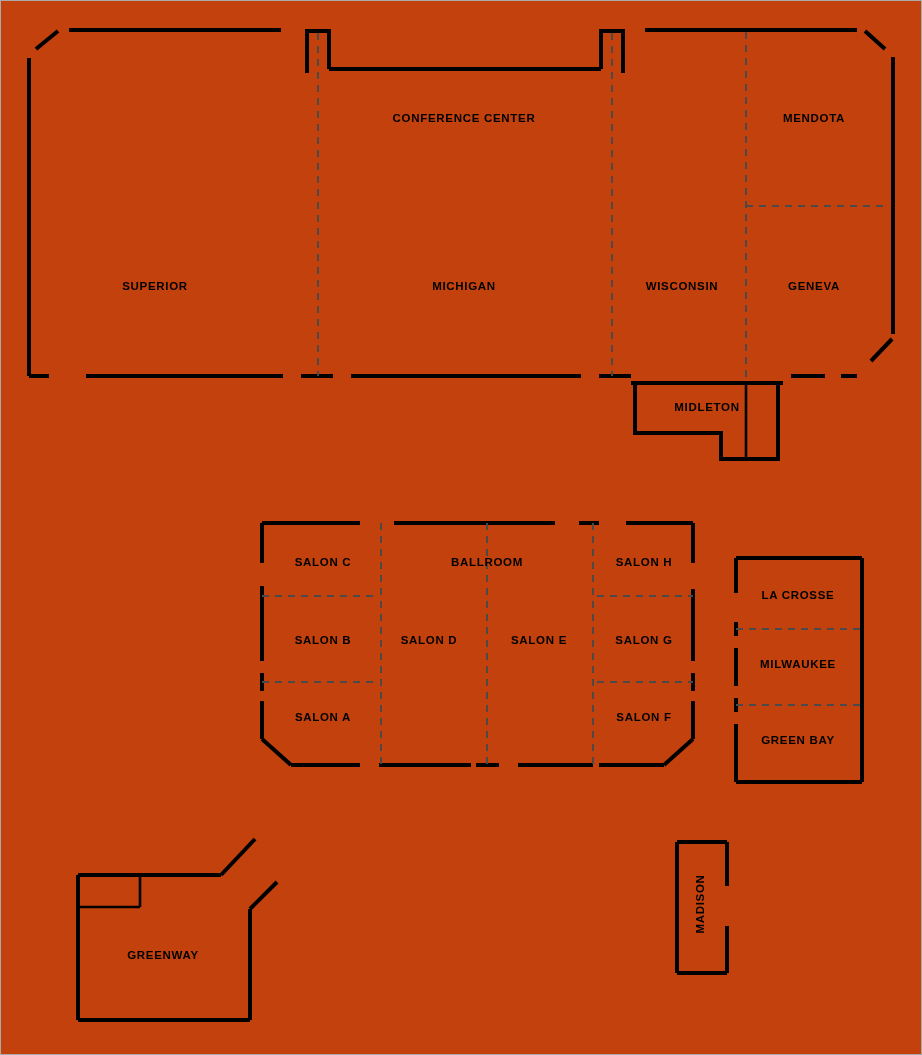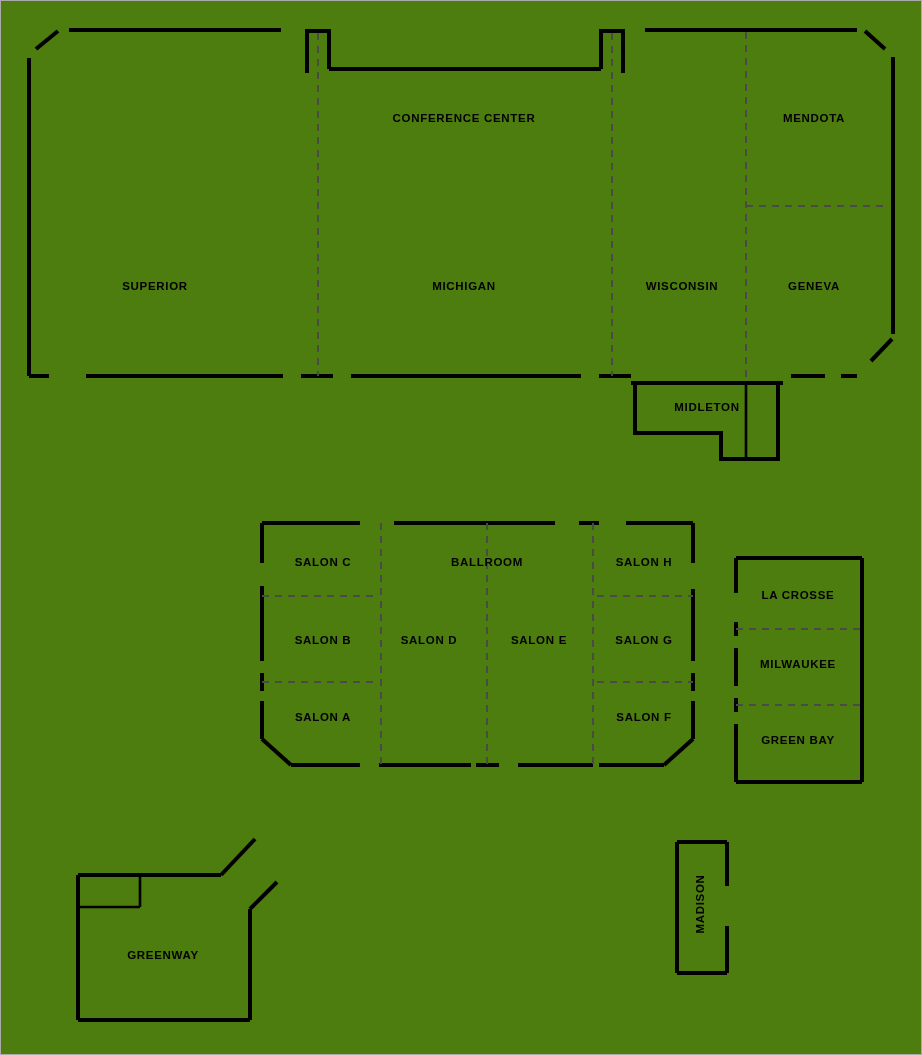--- a/index.html
+++ b/index.html
@@ -7,21 +7,21 @@
     padding: 0;
     background: #ffffff;
   }
   body {
     font-family: "Liberation Sans", sans-serif;
   }
   #floorplan-page {
     position: relative;
     width: 922px;
     height: 1055px;
-    background: #4d7c0f;
+    background: #c2410c;
     box-sizing: border-box;
     border: 1px solid #aaaaaa;
     overflow: hidden;
   }
   #plan-svg {
     display: block;
     width: 920px;
     height: 1053px;
   }
   .wall {

